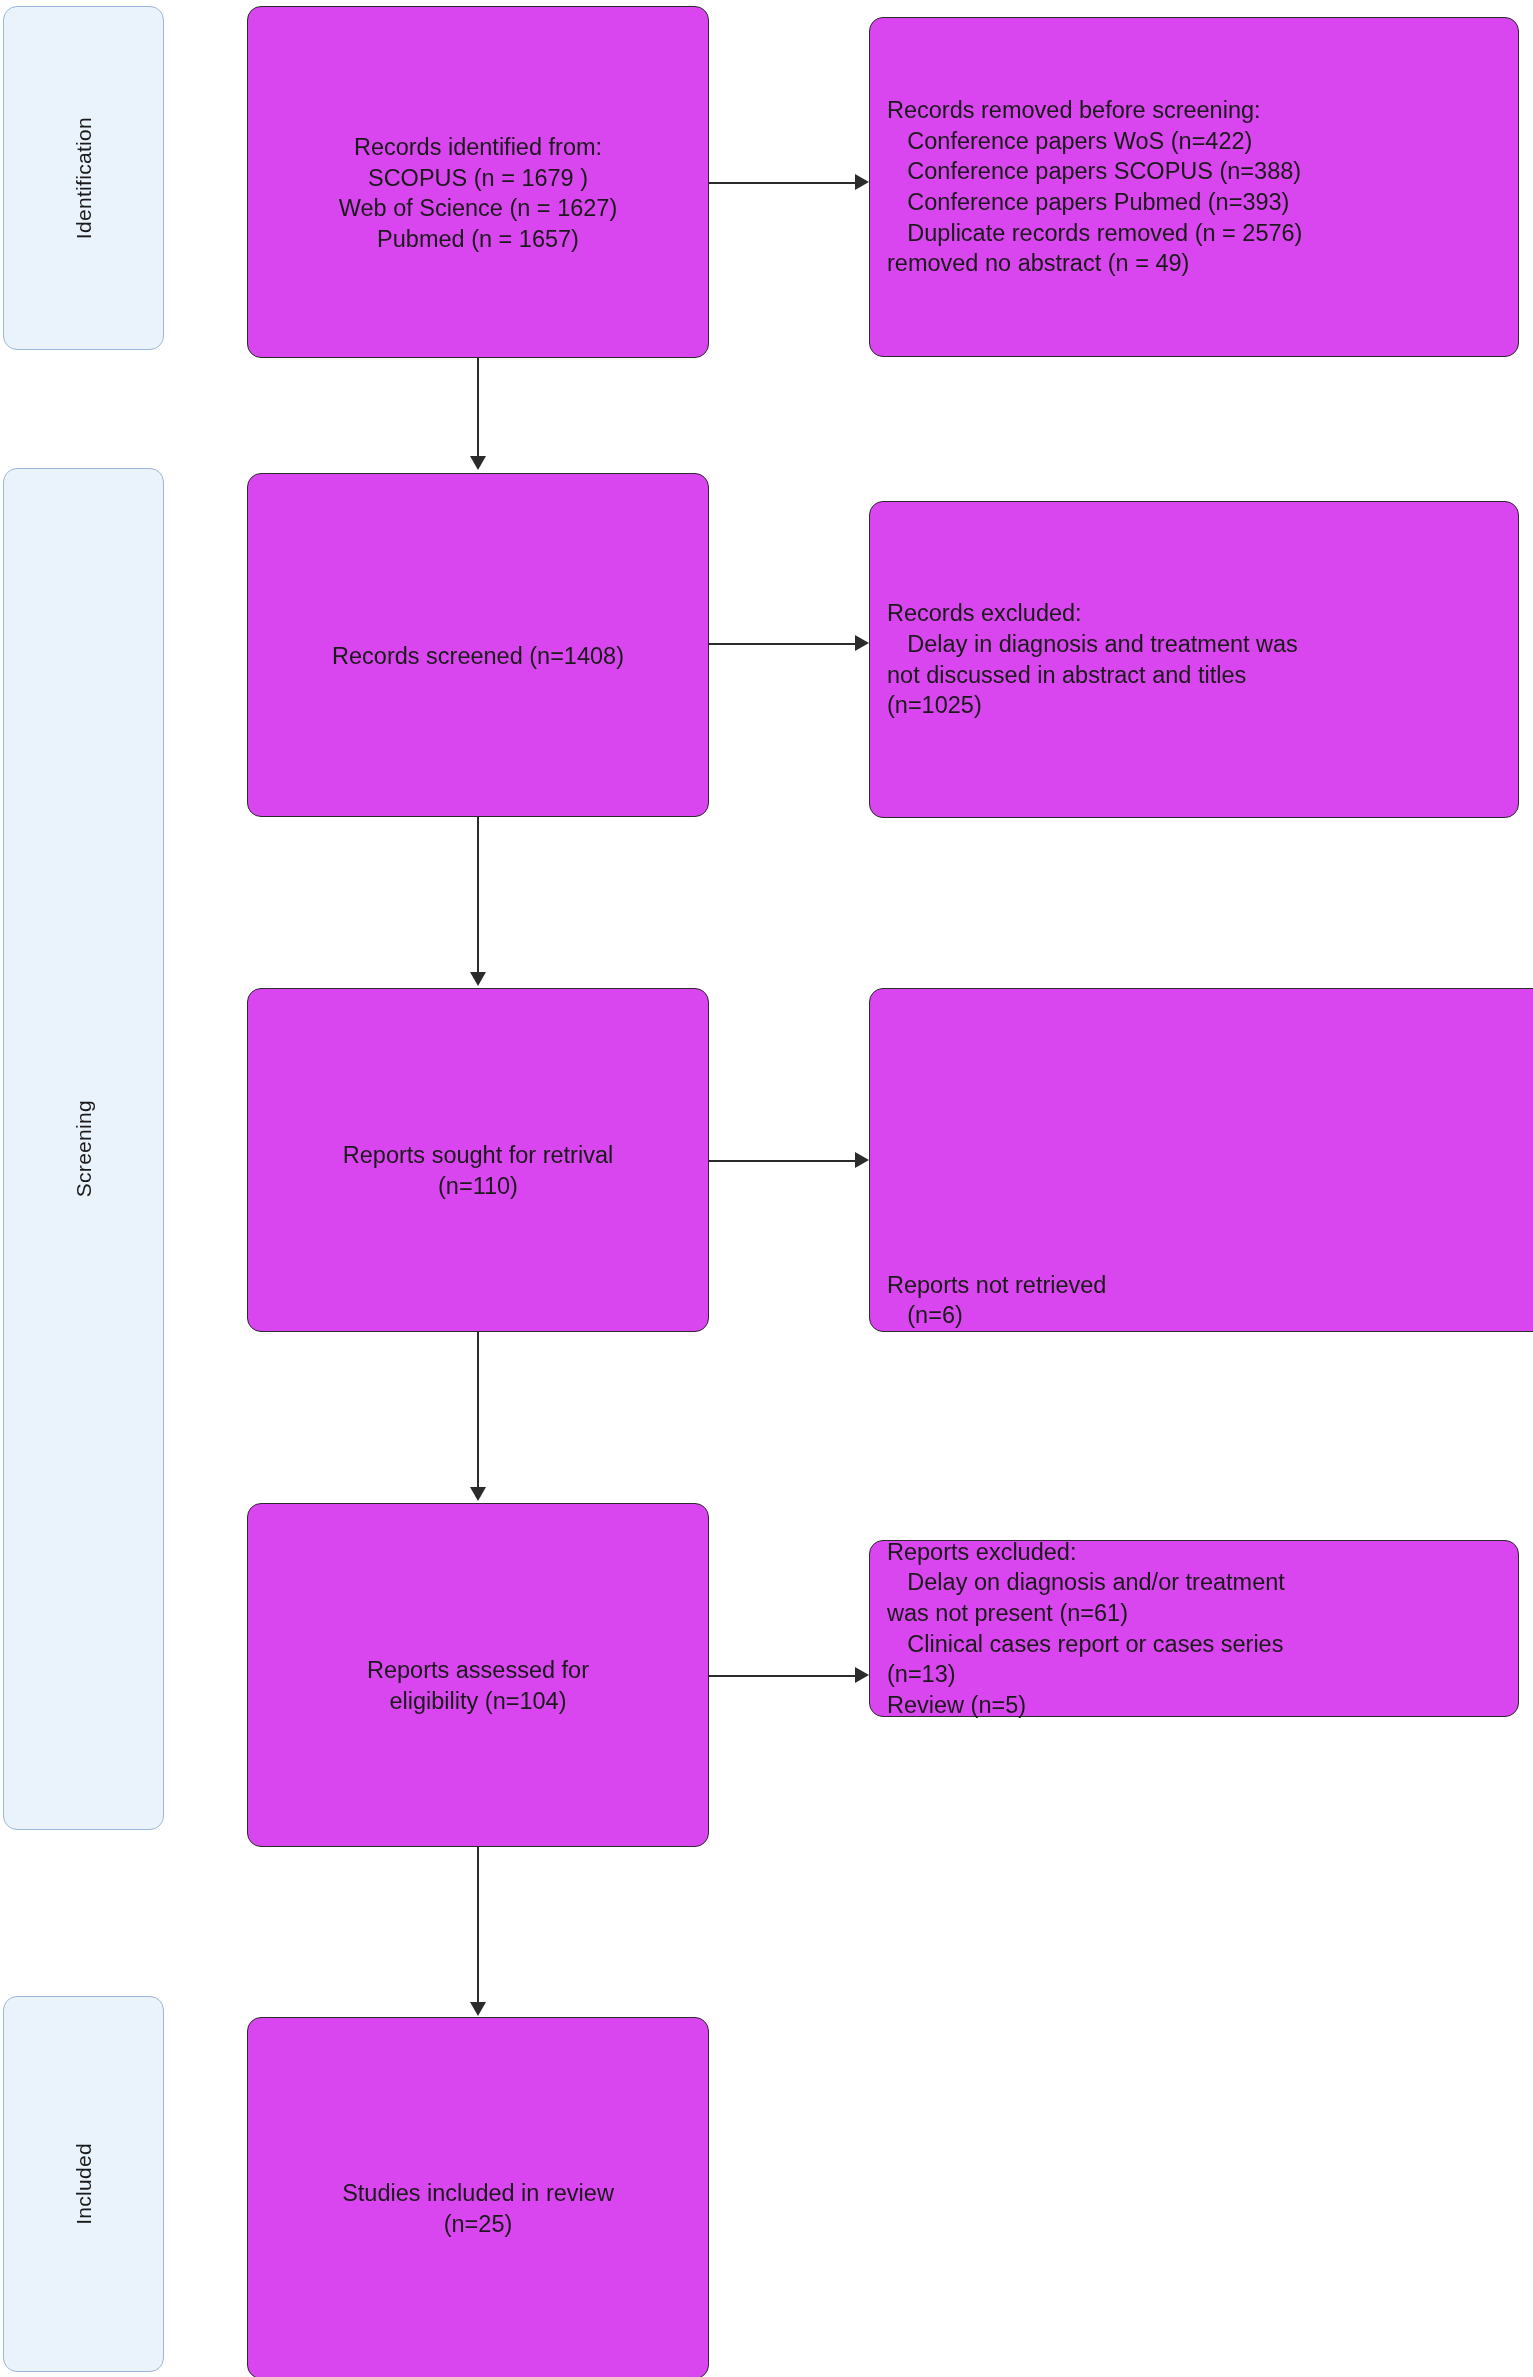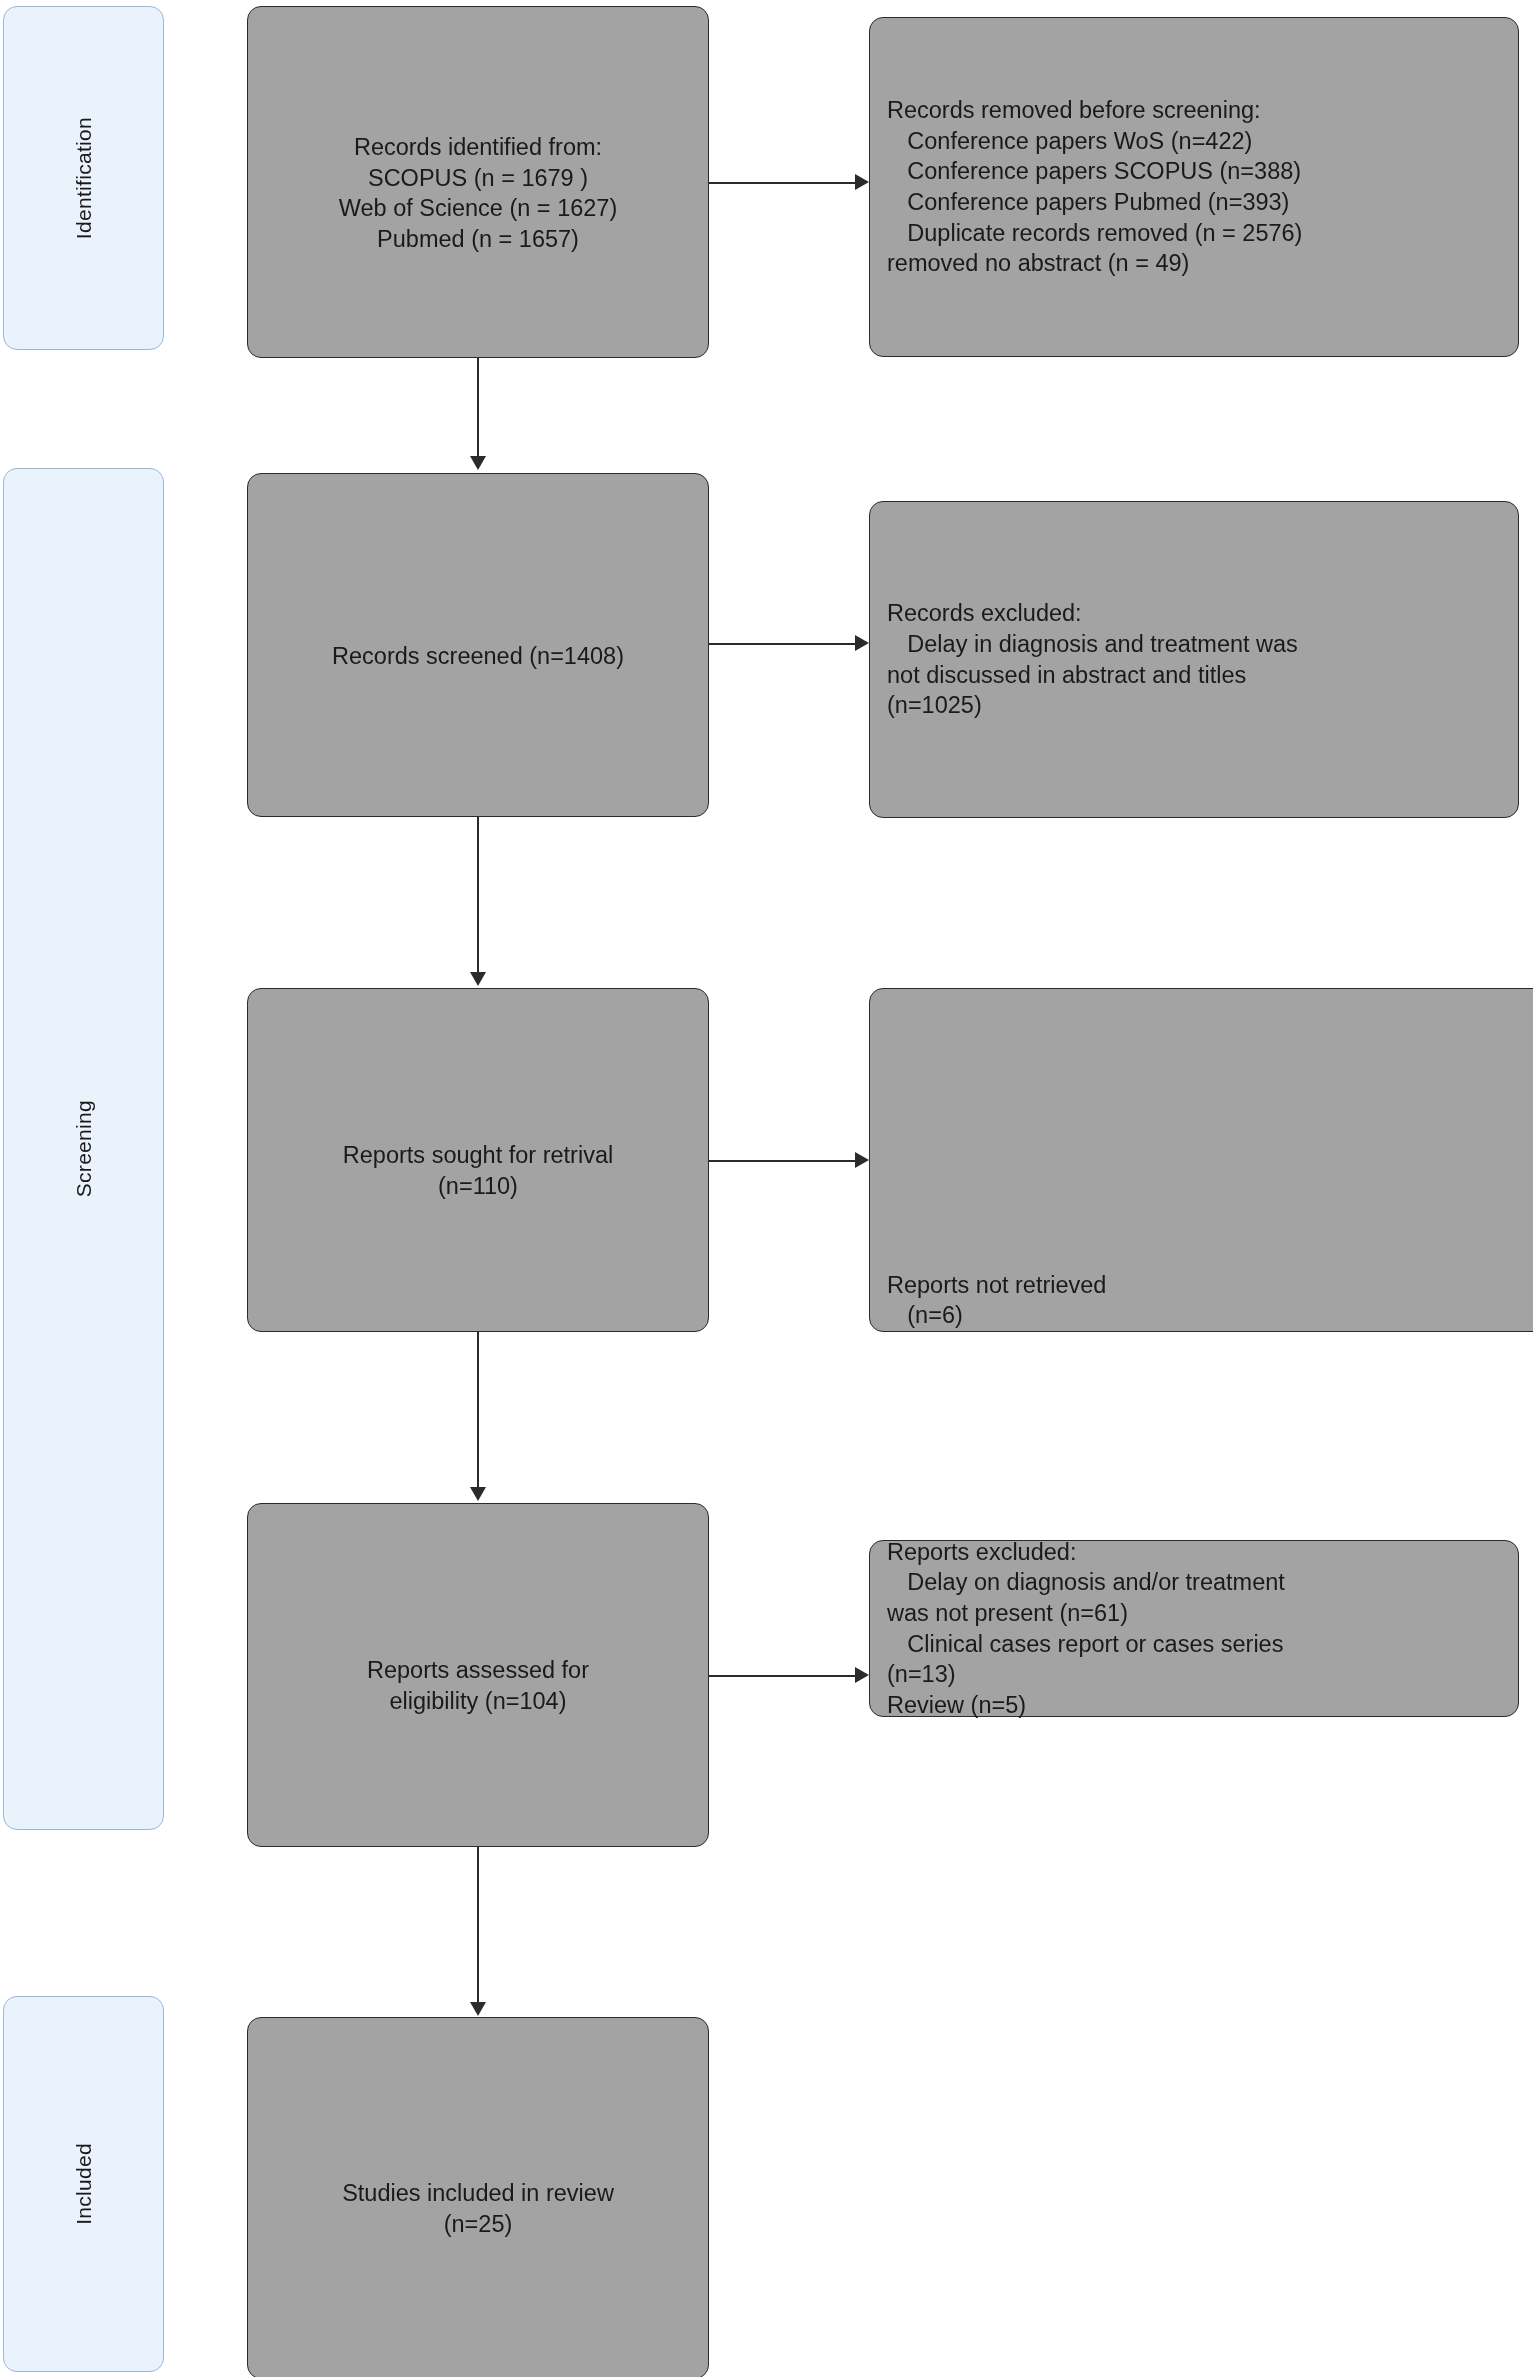--- a/index.html
+++ b/index.html
@@ -32,21 +32,21 @@
     display: block;
     writing-mode: vertical-rl;
     transform: rotate(180deg);
     font-size: 21px;
     letter-spacing: 0.3px;
     color: #1a1a1a;
     white-space: nowrap;
   }
   .box {
     position: absolute;
-    background: #a3a3a3;
+    background: #d946ef;
     border: 1.6px solid #2b2b2b;
     border-radius: 14px;
     box-sizing: border-box;
     display: flex;
     align-items: center;
   }
   .box .inner {
     width: 100%;
     padding: 0 17px;
     box-sizing: border-box;

